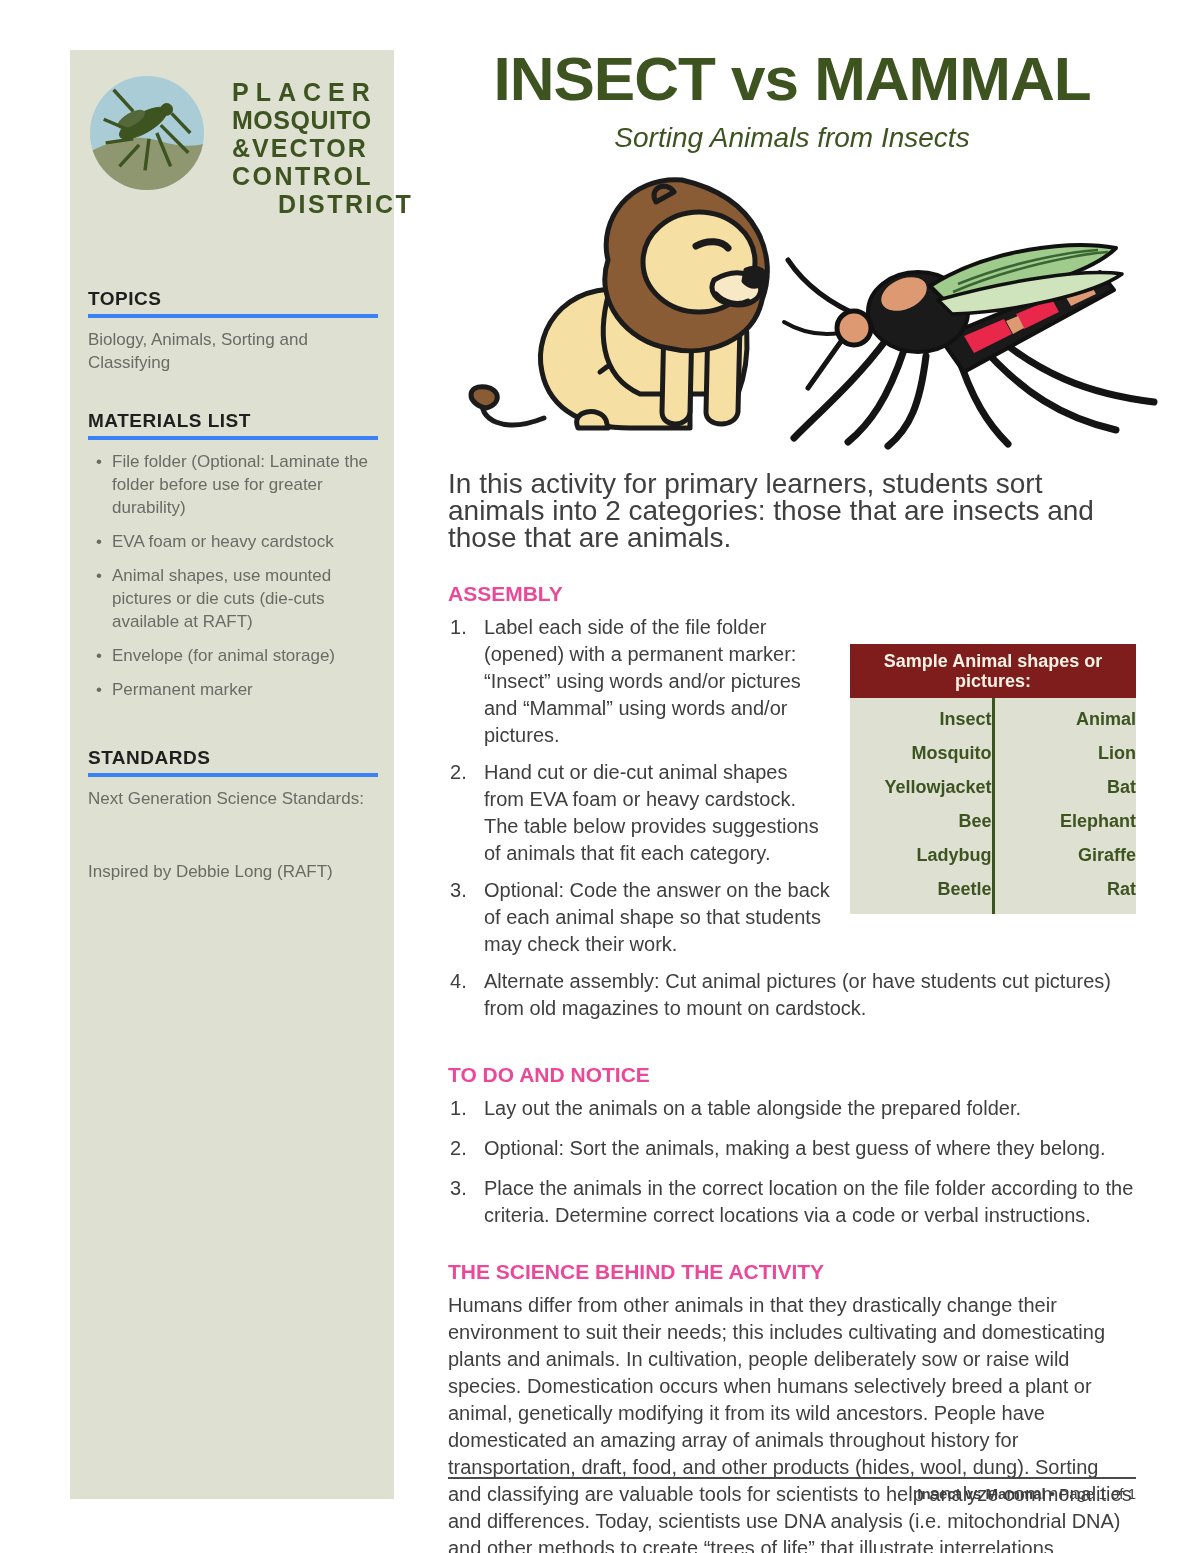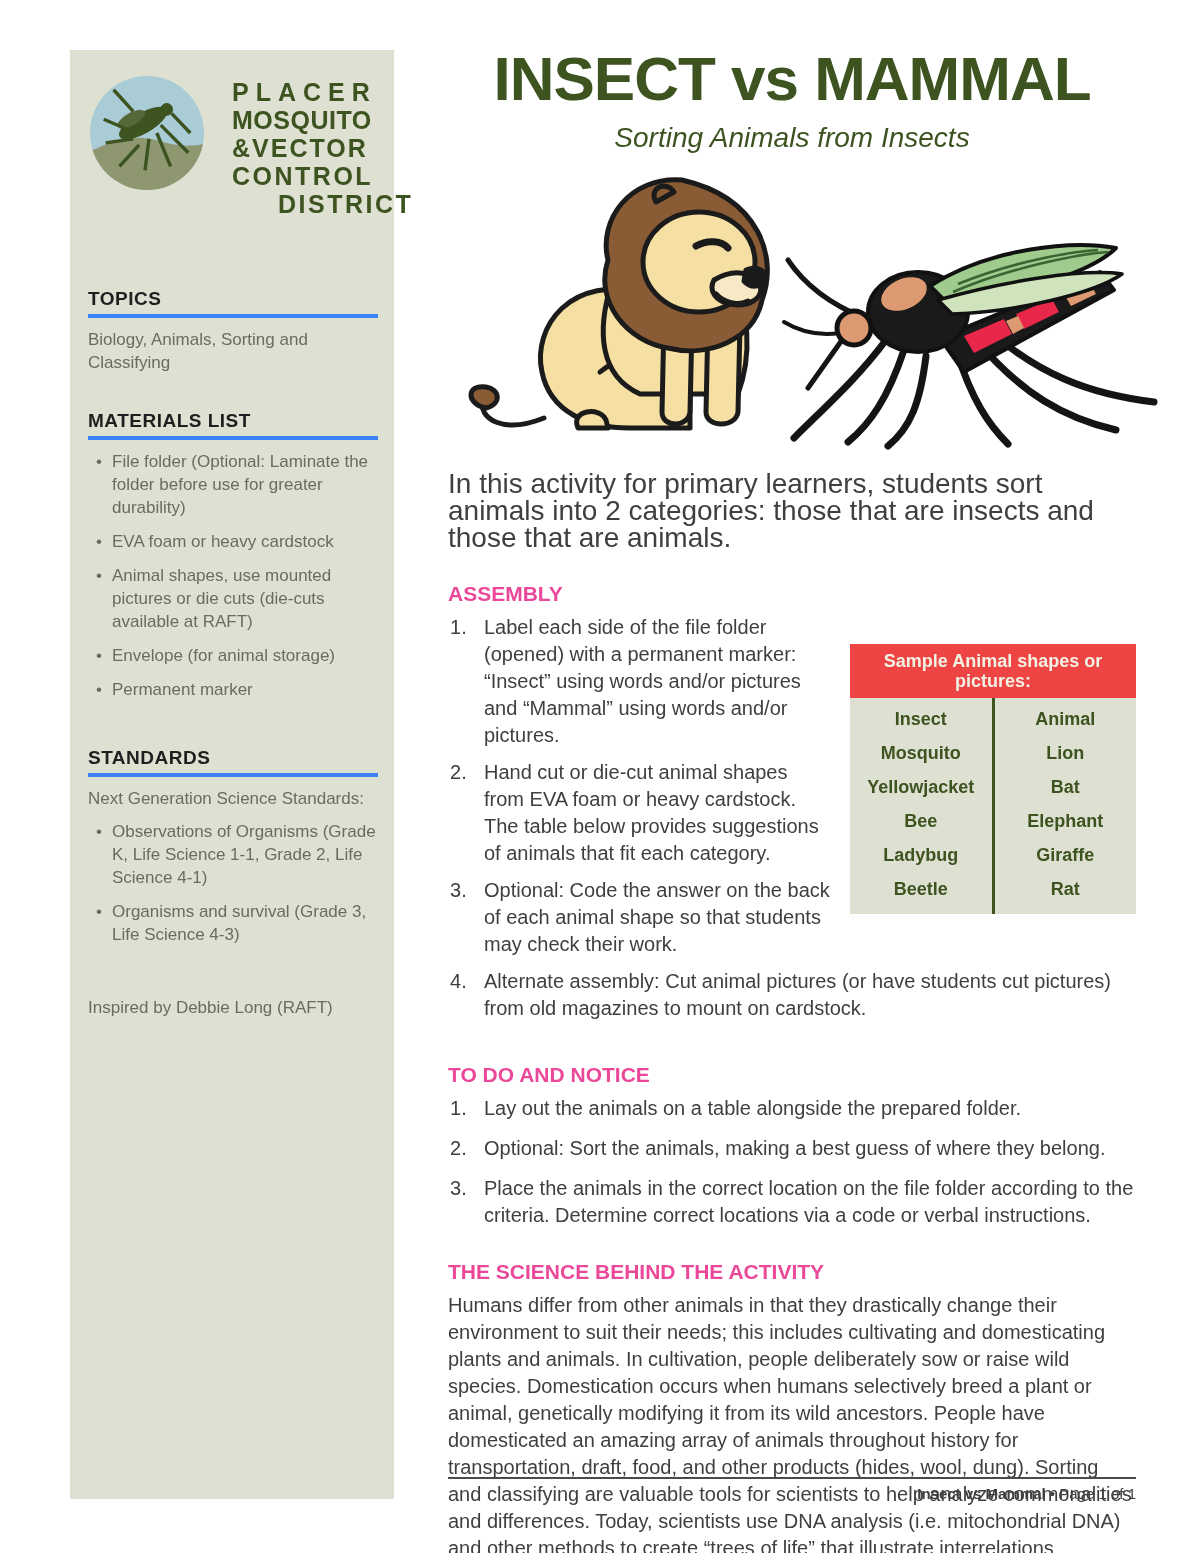--- a/index.html
+++ b/index.html
@@ -56,25 +56,25 @@
   .sec-head{font-size:21px;line-height:26px;font-weight:bold;color:#ec4899;margin-bottom:7px;}
   .steps{counter-reset:step;}
   .step{
     position:relative;padding-left:36px;margin-bottom:10px;
     font-size:20px;line-height:27px;counter-increment:step;
   }
   .step::before{content:counter(step) ".";position:absolute;left:2px;top:0;}
   
   .sample-table{float:right;width:286px;margin:30px 0 12px 20px;}
   .sample-table-header{
-    background:#ef4444;color:#f2f2e4;font-size:18px;font-weight:bold;
+    background:#7f1d1d;color:#f2f2e4;font-size:18px;font-weight:bold;
     text-align:center;padding:7px 4px;line-height:20px;
   }
   .sample-table-body{background:#dee0d1;display:flex;}
-  .sample-col{flex:1 1 50%;text-align:center;padding:4px 0 8px 0;}
+  .sample-col{flex:1 1 50%;text-align:right;padding:4px 0 8px 0;}
   .sample-col.first{border-right:3px solid #3d5320;}
   .sample-cell{font-size:18px;line-height:34px;color:#3d5320;font-weight:bold;}
   .science-body{font-size:20px;line-height:27px;}
   .todo-steps .step{margin-bottom:13px;}
   
   .footer{position:absolute;left:448px;width:688px;top:1477px;}
   .footer-rule{border-top:2px solid #4a4a4a;}
   .footer-text{margin-top:6px;text-align:right;font-size:15px;color:#3f3f3f;}
   .footer-text .ft-title{font-weight:bold;}
 </style>
@@ -125,24 +125,20 @@
         <li>EVA foam or heavy cardstock</li>
         <li>Animal shapes, use mounted pictures or die cuts (die-cuts available at RAFT)</li>
         <li>Envelope (for animal storage)</li>
         <li>Permanent marker</li>
       </ul>
   </div>
 
   <div class="sec-standards">
     <div class="side-heading">STANDARDS</div>
     <div class="side-text standards-intro">Next Generation Science Standards:</div>
-    <ul class="side-list">
-        <li>Observations of Organisms (Grade K, Life Science 1-1, Grade 2, Life Science 4-1)</li>
-        <li>Organisms and survival (Grade 3, Life Science 4-3)</li>
-      </ul>
   </div>
 
   <div class="credit">Inspired by Debbie Long (RAFT)</div>
 </aside>
 
 <main class="main">
   <h1 class="doc-title">INSECT vs MAMMAL</h1>
   <div class="doc-subtitle">Sorting Animals from Insects</div>
 
   <div class="figures">

